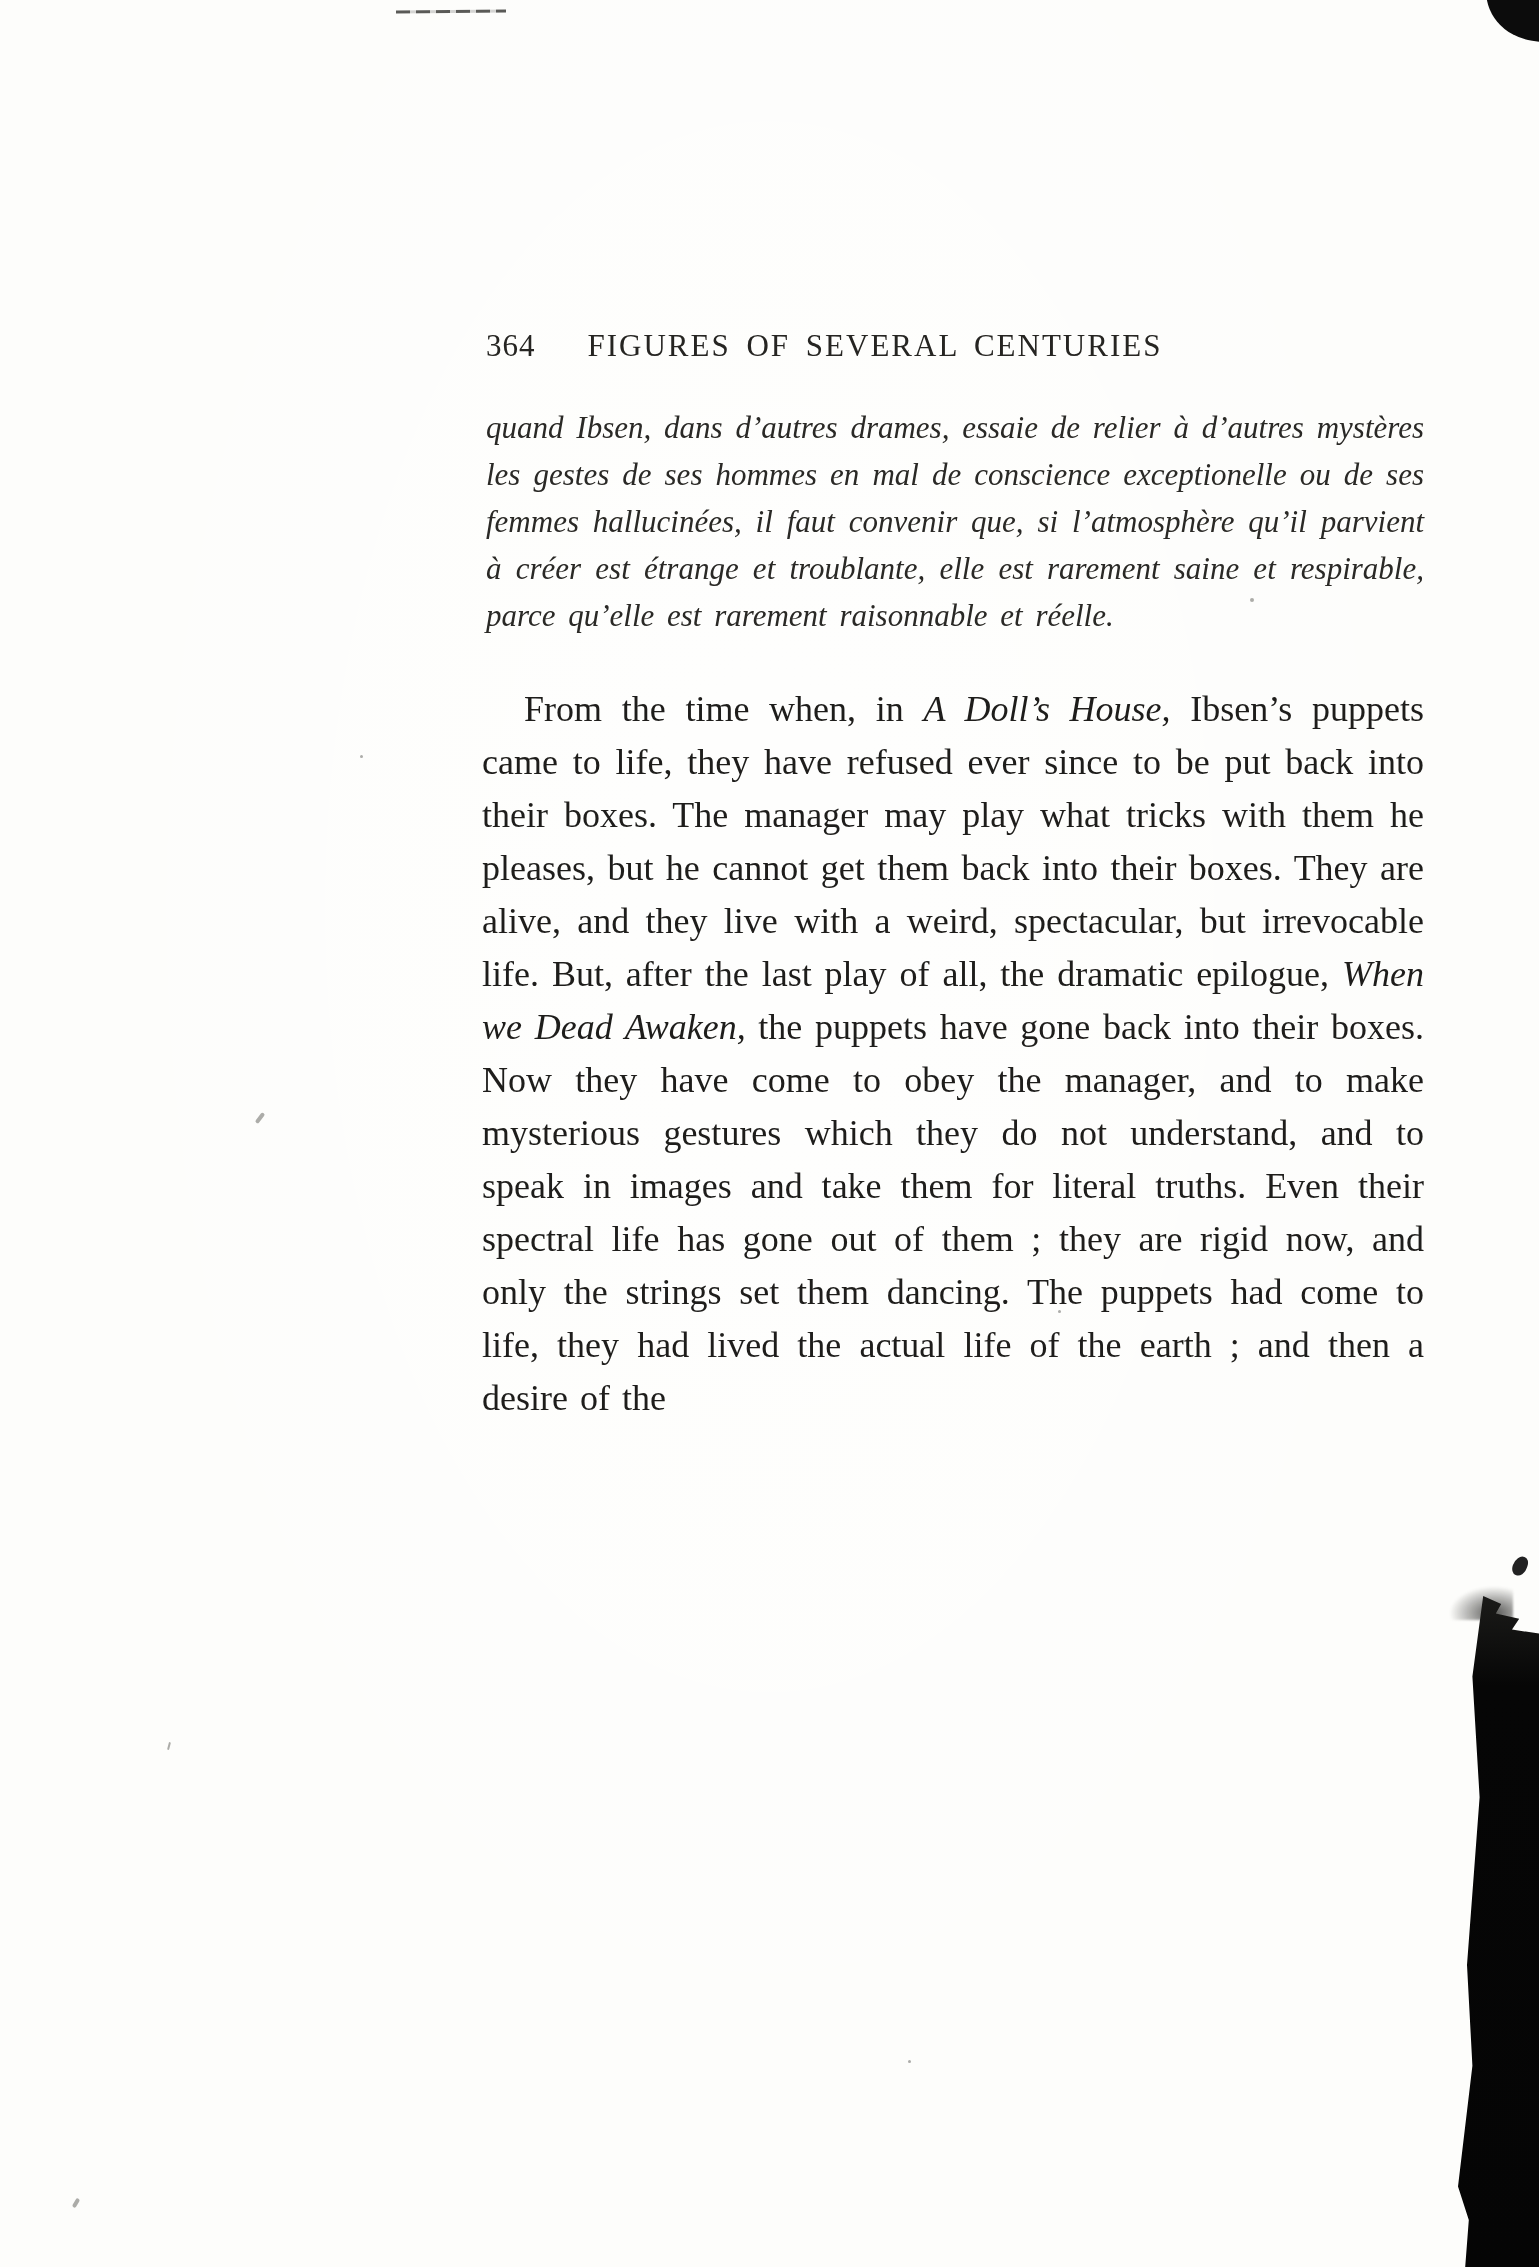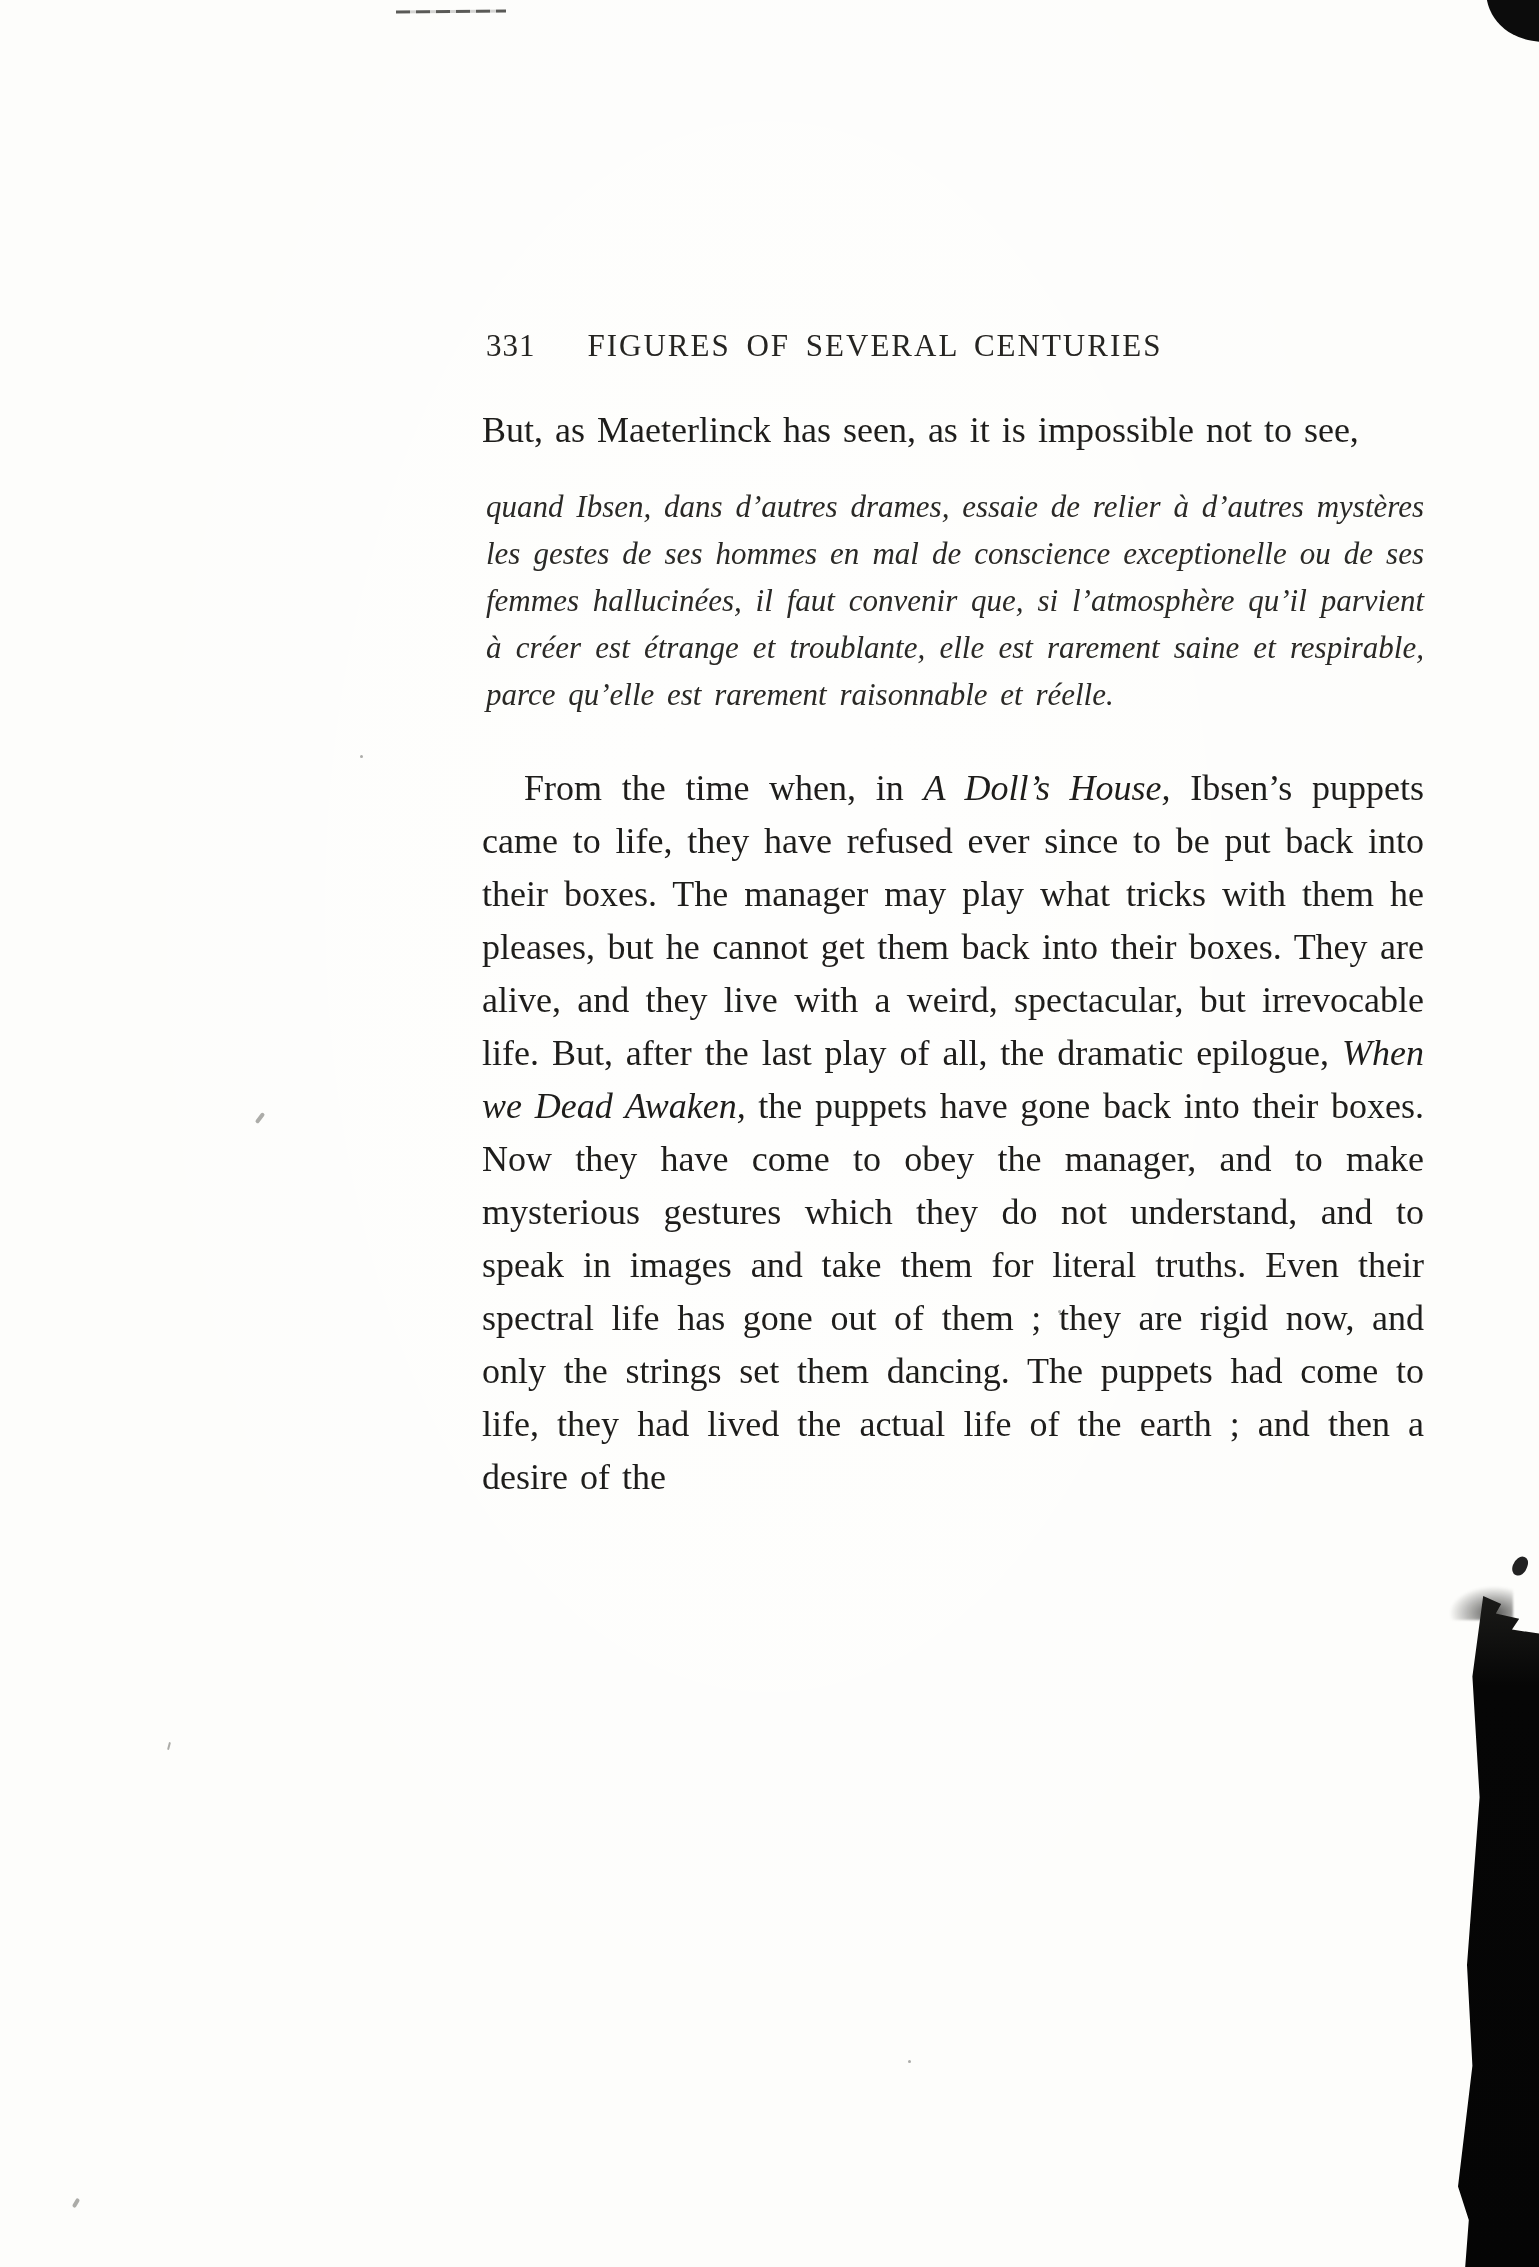--- a/index.html
+++ b/index.html
@@ -97,25 +97,24 @@
   .speck.s7{left:908px;top:2060px;width:3px;height:3px;}
 </style>
 </head>
 <body>
 
 <div class="page">
 
   <div class="text-column">
 
     <div class="running-head">
-      <span class="page-number">331</span>
+      <span class="page-number">364</span>
       <span class="head-title">FIGURES OF SEVERAL CENTURIES</span>
     </div>
 
-    <p class="body-par intro-par">But, as Maeterlinck has seen, as it is impossible not to see,</p>
 
     <p class="quote-par">quand Ibsen, dans d’autres drames, essaie de relier à d’autres mystères les gestes de ses hommes en mal de conscience exceptionelle ou de ses femmes hallucinées, il faut convenir que, si l’atmosphère qu’il parvient à créer est étrange et troublante, elle est rarement saine et respirable, parce qu’elle est rarement raisonnable et réelle.</p>
 
     <p class="body-par indented main-par"><span>From the time when, in </span><i>A Doll’s House,</i><span> Ibsen’s puppets came to life, they have refused ever since to be put back into their boxes.  The manager may play what tricks with them he pleases, but he cannot get them back into their boxes.  They are alive, and they live with a weird, spectacular, but irrevocable life.  But, after the last play of all, the dramatic epilogue, </span><i>When we Dead Awaken,</i><span> the puppets have gone back into their boxes.  Now they have come to obey the manager, and to make mysterious gestures which they do not understand, and to speak in images and take them for literal truths.  Even their spectral life has gone out of them ; they are rigid now, and only the strings set them dancing.  The puppets had come to life, they had lived the actual life of the earth ; and then a desire of the</span></p>
 
   </div>
 
   <div class="artifact dash-mark"></div>
   <div class="artifact corner-swoosh"></div>
   <div class="artifact ink-strip-fuzz"></div>

